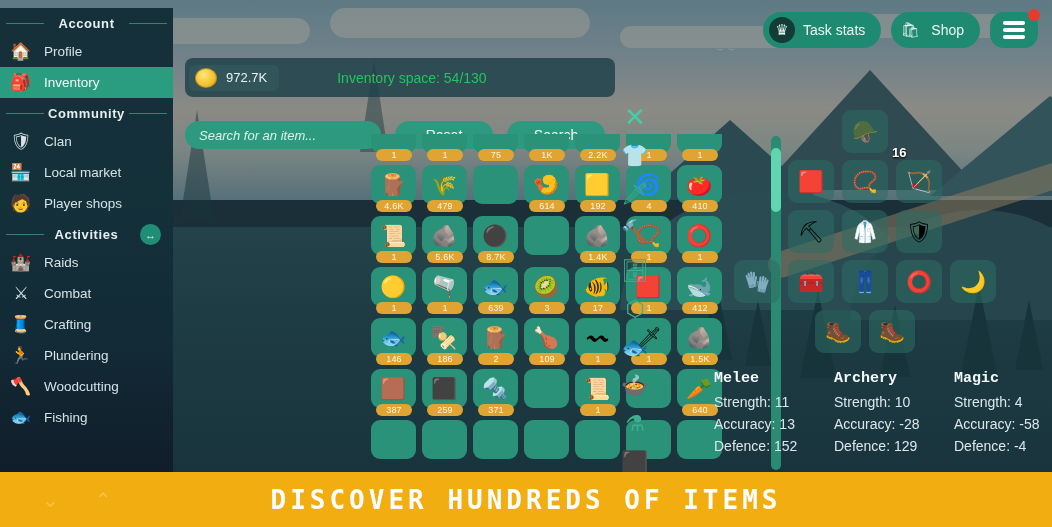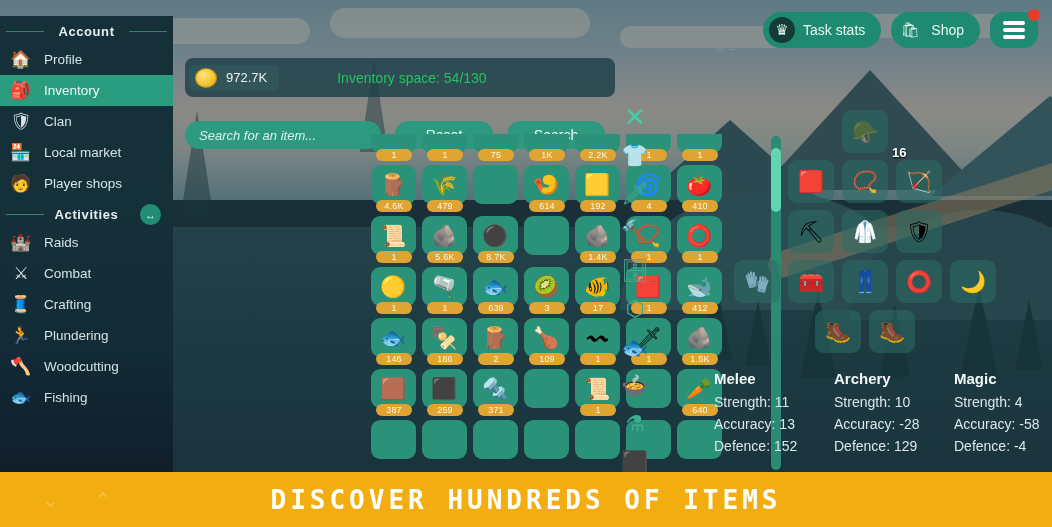--- a/index.html
+++ b/index.html
@@ -37,21 +37,21 @@
     opacity: .95;
   }
   .path {
     position: absolute; background: #8d7a5e; opacity: .55;
     transform: rotate(-18deg); border-radius: 20px;
   }
   .bird { position: absolute; color: #9fb0b4; font-size: 9px; opacity: .7; }
 
   
   .sidebar {
-    position: absolute; left: 0; top: 16px; width: 173px; height: 479px;
+    position: absolute; left: 0; top: 8px; width: 173px; height: 479px;
     background: linear-gradient(180deg, #16303a 0%, #143039 40%, #122b36 70%, #101b28 100%);
     z-index: 30; overflow: hidden;
   }
   .sb-section {
     position: relative; display: flex; align-items: center; justify-content: center;
     height: 26px; margin-top: 2px;
   }
   .sb-section .line {
     position: absolute; top: 50%; height: 1px; background: #3e8f7c; opacity: .85;
   }
@@ -187,21 +187,21 @@
     position: absolute; left: -4px; top: -14px; color: #fff; font-size: 13px; font-weight: bold;
     text-shadow: 0 1px 2px #000;
   }
 
   
   .stats {
     position: absolute; left: 714px; top: 370px; width: 330px; z-index: 22;
     display: flex; gap: 30px;
   }
   .stat-col { width: 96px; }
-  .stat-title { color: #f2f7f8; font-size: 15px; font-weight: bold; margin-bottom: 7px; }
+  .stat-title { color: #f2f7f8; font-size: 15px; font-weight: bold; margin-bottom: 7px; font-family: Liberation Mono, monospace; }
   .stat-line { color: #dbe7ea; font-size: 14px; margin-bottom: 6px; white-space: nowrap; }
 
   
   .banner {
     position: absolute; left: 0; bottom: 0; width: 1052px; height: 55px;
     background: #f2ad10; z-index: 50;
     display: flex; align-items: center; justify-content: center;
   }
   .banner-text {
     color: #ffffff; font-size: 26px; font-weight: bold; letter-spacing: 4px;
@@ -254,20 +254,25 @@
 
     <div class="sb-item">
       <span class="sb-ico">🏠</span>
       <span class="sb-label">Profile</span>
     </div>
     <div class="sb-item active">
       <span class="sb-ico">🎒</span>
       <span class="sb-label">Inventory</span>
     </div>
 
+    <div class="sb-section">
+      <div class="line l"></div>
+      <div class="txt">Community</div>
+      <div class="line r"></div>
+    </div>
 
     <div class="sb-item">
       <span class="sb-ico">🛡</span>
       <span class="sb-label">Clan</span>
     </div>
     <div class="sb-item">
       <span class="sb-ico">🏪</span>
       <span class="sb-label">Local market</span>
     </div>
     <div class="sb-item">

